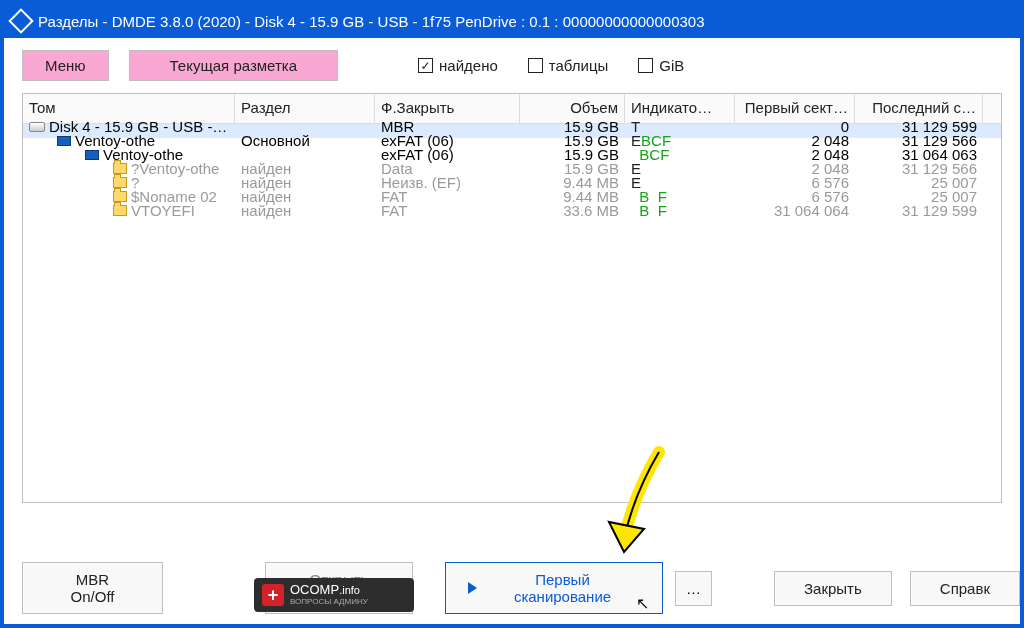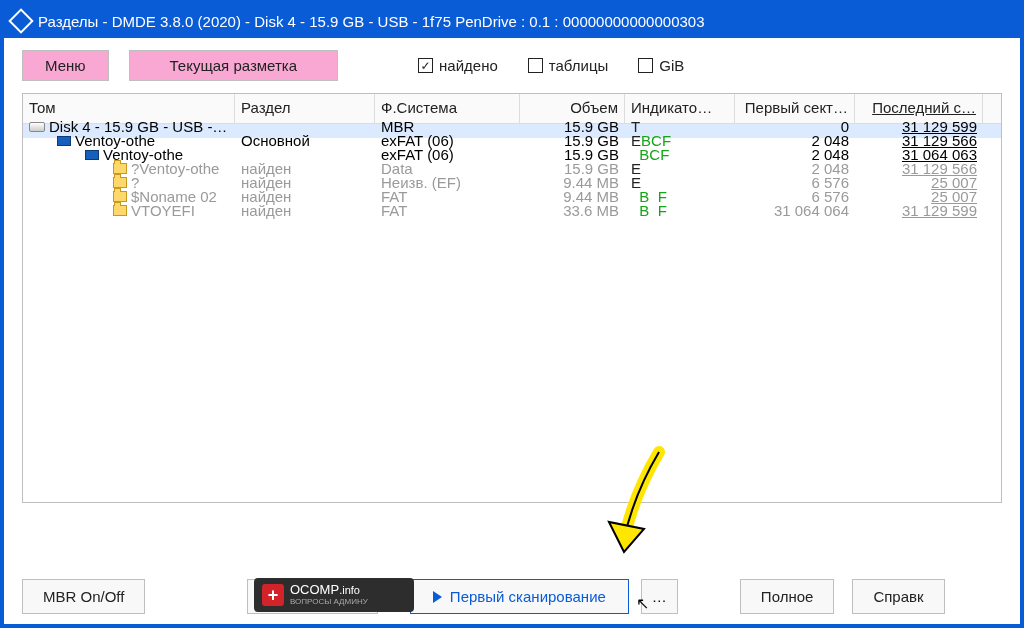--- a/index.html
+++ b/index.html
@@ -24,35 +24,35 @@
 .ic-part { width: 14px; height: 10px; background: #1560bd; border: 1px solid #0b3a75; flex-shrink: 0; }
 .ic-folder { width: 14px; height: 11px; background: #ffd86b; border: 1px solid #c79a1f; flex-shrink: 0; position: relative; }
 .ic-folder::before { content: ""; width: 5px; height: 3px; background: #ffd86b; border: 1px solid #c79a1f; border-bottom: none; position: absolute; top: -4px; left: 0; }
 .ind-t { color: #222; }
 .ind-b { color: #13a516; font-weight: 500; }
 .ind-c { color: #13a516; font-weight: 500; }
 .ind-f { color: #13a516; font-weight: 500; }
 .grey { color: #9a9a9a; }
 .num { text-align: right; }
 .footer { position: absolute; bottom: 10px; left: 18px; right: 0; display: flex; align-items: center; gap: 12px; }
-.btn-foot { background: #f8f8f8; border: 1px solid #bfbfbf; padding: 8px 20px; font-size: 15px; color: #222; cursor: pointer; }
+.btn-foot { background: #f8f8f8; border: 1px solid #bfbfbf; padding: 8px 29px; font-size: 15px; color: #222; cursor: pointer; }
 .btn-scan { border: 1px solid #0a5bd6; background: #f8f8f8; padding: 8px 22px; display: flex; align-items: center; gap: 8px; color: #0a5bd6; font-size: 15px; }
 .play { width: 0; height: 0; border-left: 9px solid #0a5bd6; border-top: 6px solid transparent; border-bottom: 6px solid transparent; }
 .btn-dots { border: 1px solid #bfbfbf; background: #f8f8f8; padding: 8px 10px; font-size: 15px; }
 .arrow { position: absolute; left: 590px; top: 440px; width: 80px; height: 120px; pointer-events: none; }
 .cursor { position: absolute; left: 632px; top: 590px; font-size: 16px; pointer-events: none; }
 .watermark { position: absolute; left: 250px; bottom: 12px; width: 160px; height: 34px; background: #2d2d2d; border-radius: 4px; display: flex; align-items: center; padding: 0 8px; gap: 6px; pointer-events: none; }
 .wm-plus { width: 22px; height: 22px; background: #d2232a; color: #fff; border-radius: 3px; display: flex; align-items: center; justify-content: center; font-weight: bold; font-size: 18px; }
 .wm-text { color: #fff; font-size: 12px; line-height: 1.1; }
 .wm-text small { color: #aaa; font-size: 8px; display: block; }
 
 
 .w0 { width: 212px; } .w1 { width: 140px; } .w2 { width: 145px; }
 .w3 { width: 105px; text-align: right; } .w4 { width: 110px; }
-.w5 { width: 120px; text-align: right; } .w6 { width: 128px; text-align: right; text-decoration: underline; }
+.w5 { width: 120px; text-align: right; } .w6 { width: 128px; text-align: right; }
 </style>
 </head>
 <body>
 <div class="frame">
 
 <div class="titlebar">
   <div class="ti-icon"></div>
   <span>Разделы - DMDE 3.8.0 (2020) - Disk 4 - 15.9 GB - USB - 1f75 PenDrive : 0.1 : 00000000000000303</span>
 </div>
 
@@ -72,21 +72,21 @@
           <span class="chk-box"></span>
           <span>GiB</span>
         </label>
   </div>
 </div>
 
 <div class="table-wrap">
   <div class="thead">
     <div class="th w0">Том</div>
     <div class="th w1">Раздел</div>
-    <div class="th w2">Ф.Система</div>
+    <div class="th w2">Ф.Закрыть</div>
     <div class="th w3">Объем</div>
     <div class="th w4">Индикато…</div>
     <div class="th w5">Первый сект…</div>
     <div class="th w6">Последний с…</div>
   </div>
   <div id="tbody">
         <div class="row sel">
           <div class="cell w0 c-vol" style="padding-left:6px">
             <span class="ic-disk"></span>
             <span>Disk 4 - 15.9 GB - USB -…</span>
@@ -174,21 +174,21 @@
 </div>
 
 <div class="footer">
   <button class="btn-foot">MBR On/Off</button>
   <button class="btn-foot" style="margin-left:90px;color:#888">Открыть том</button>
   <button class="btn-scan" style="margin-left:20px">
     <span class="play"></span>
     <span>Первый сканирование</span>
   </button>
   <button class="btn-dots">…</button>
-  <button class="btn-foot" style="margin-left:50px">Полное</button>
+  <button class="btn-foot" style="margin-left:50px">Закрыть</button>
   <button class="btn-foot" style="margin-left:6px">Справк</button>
 </div>
 
 <svg class="arrow" viewBox="0 0 80 120">
   <path d="M 65 8 Q 40 50 30 95" stroke="#ffe600" stroke-width="12" fill="none" stroke-linecap="round"></path>
   <path d="M 65 8 Q 40 50 30 95" stroke="#000" stroke-width="2" fill="none"></path>
   <path d="M 15 78 L 30 108 L 50 85 Z" fill="#ffe600" stroke="#000" stroke-width="2"></path>
 </svg>
 <div class="cursor">↖</div>
 

